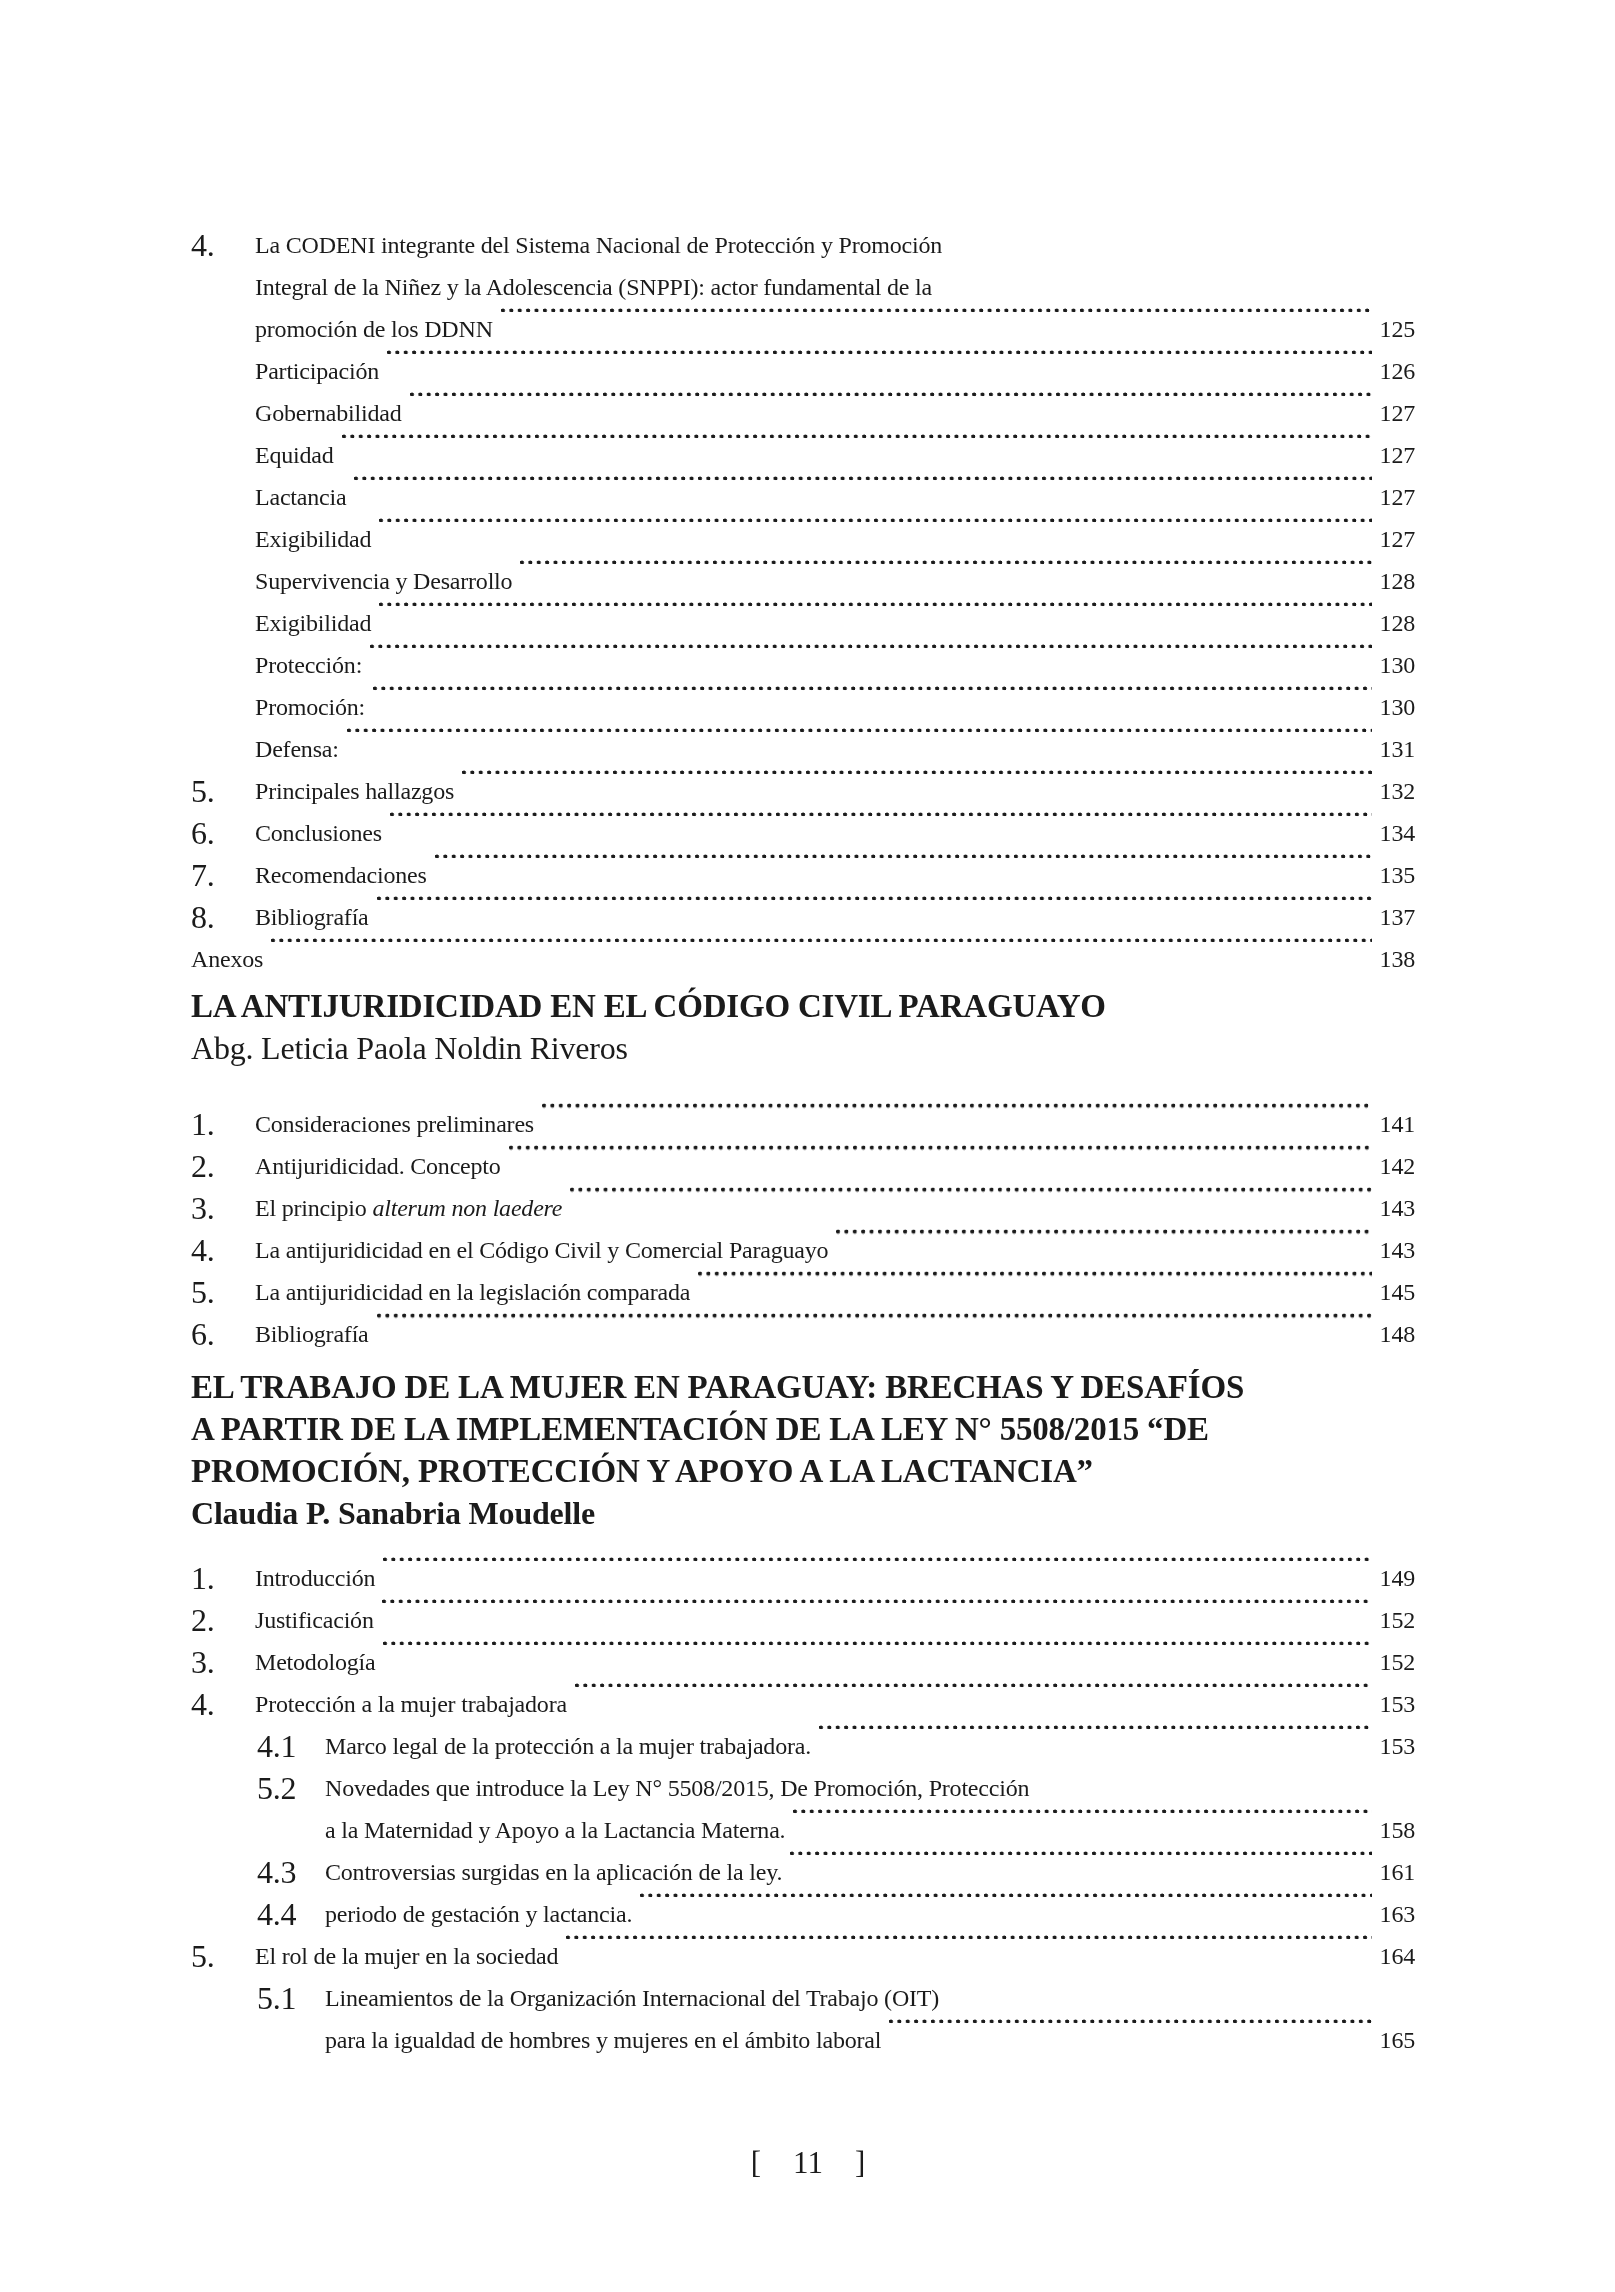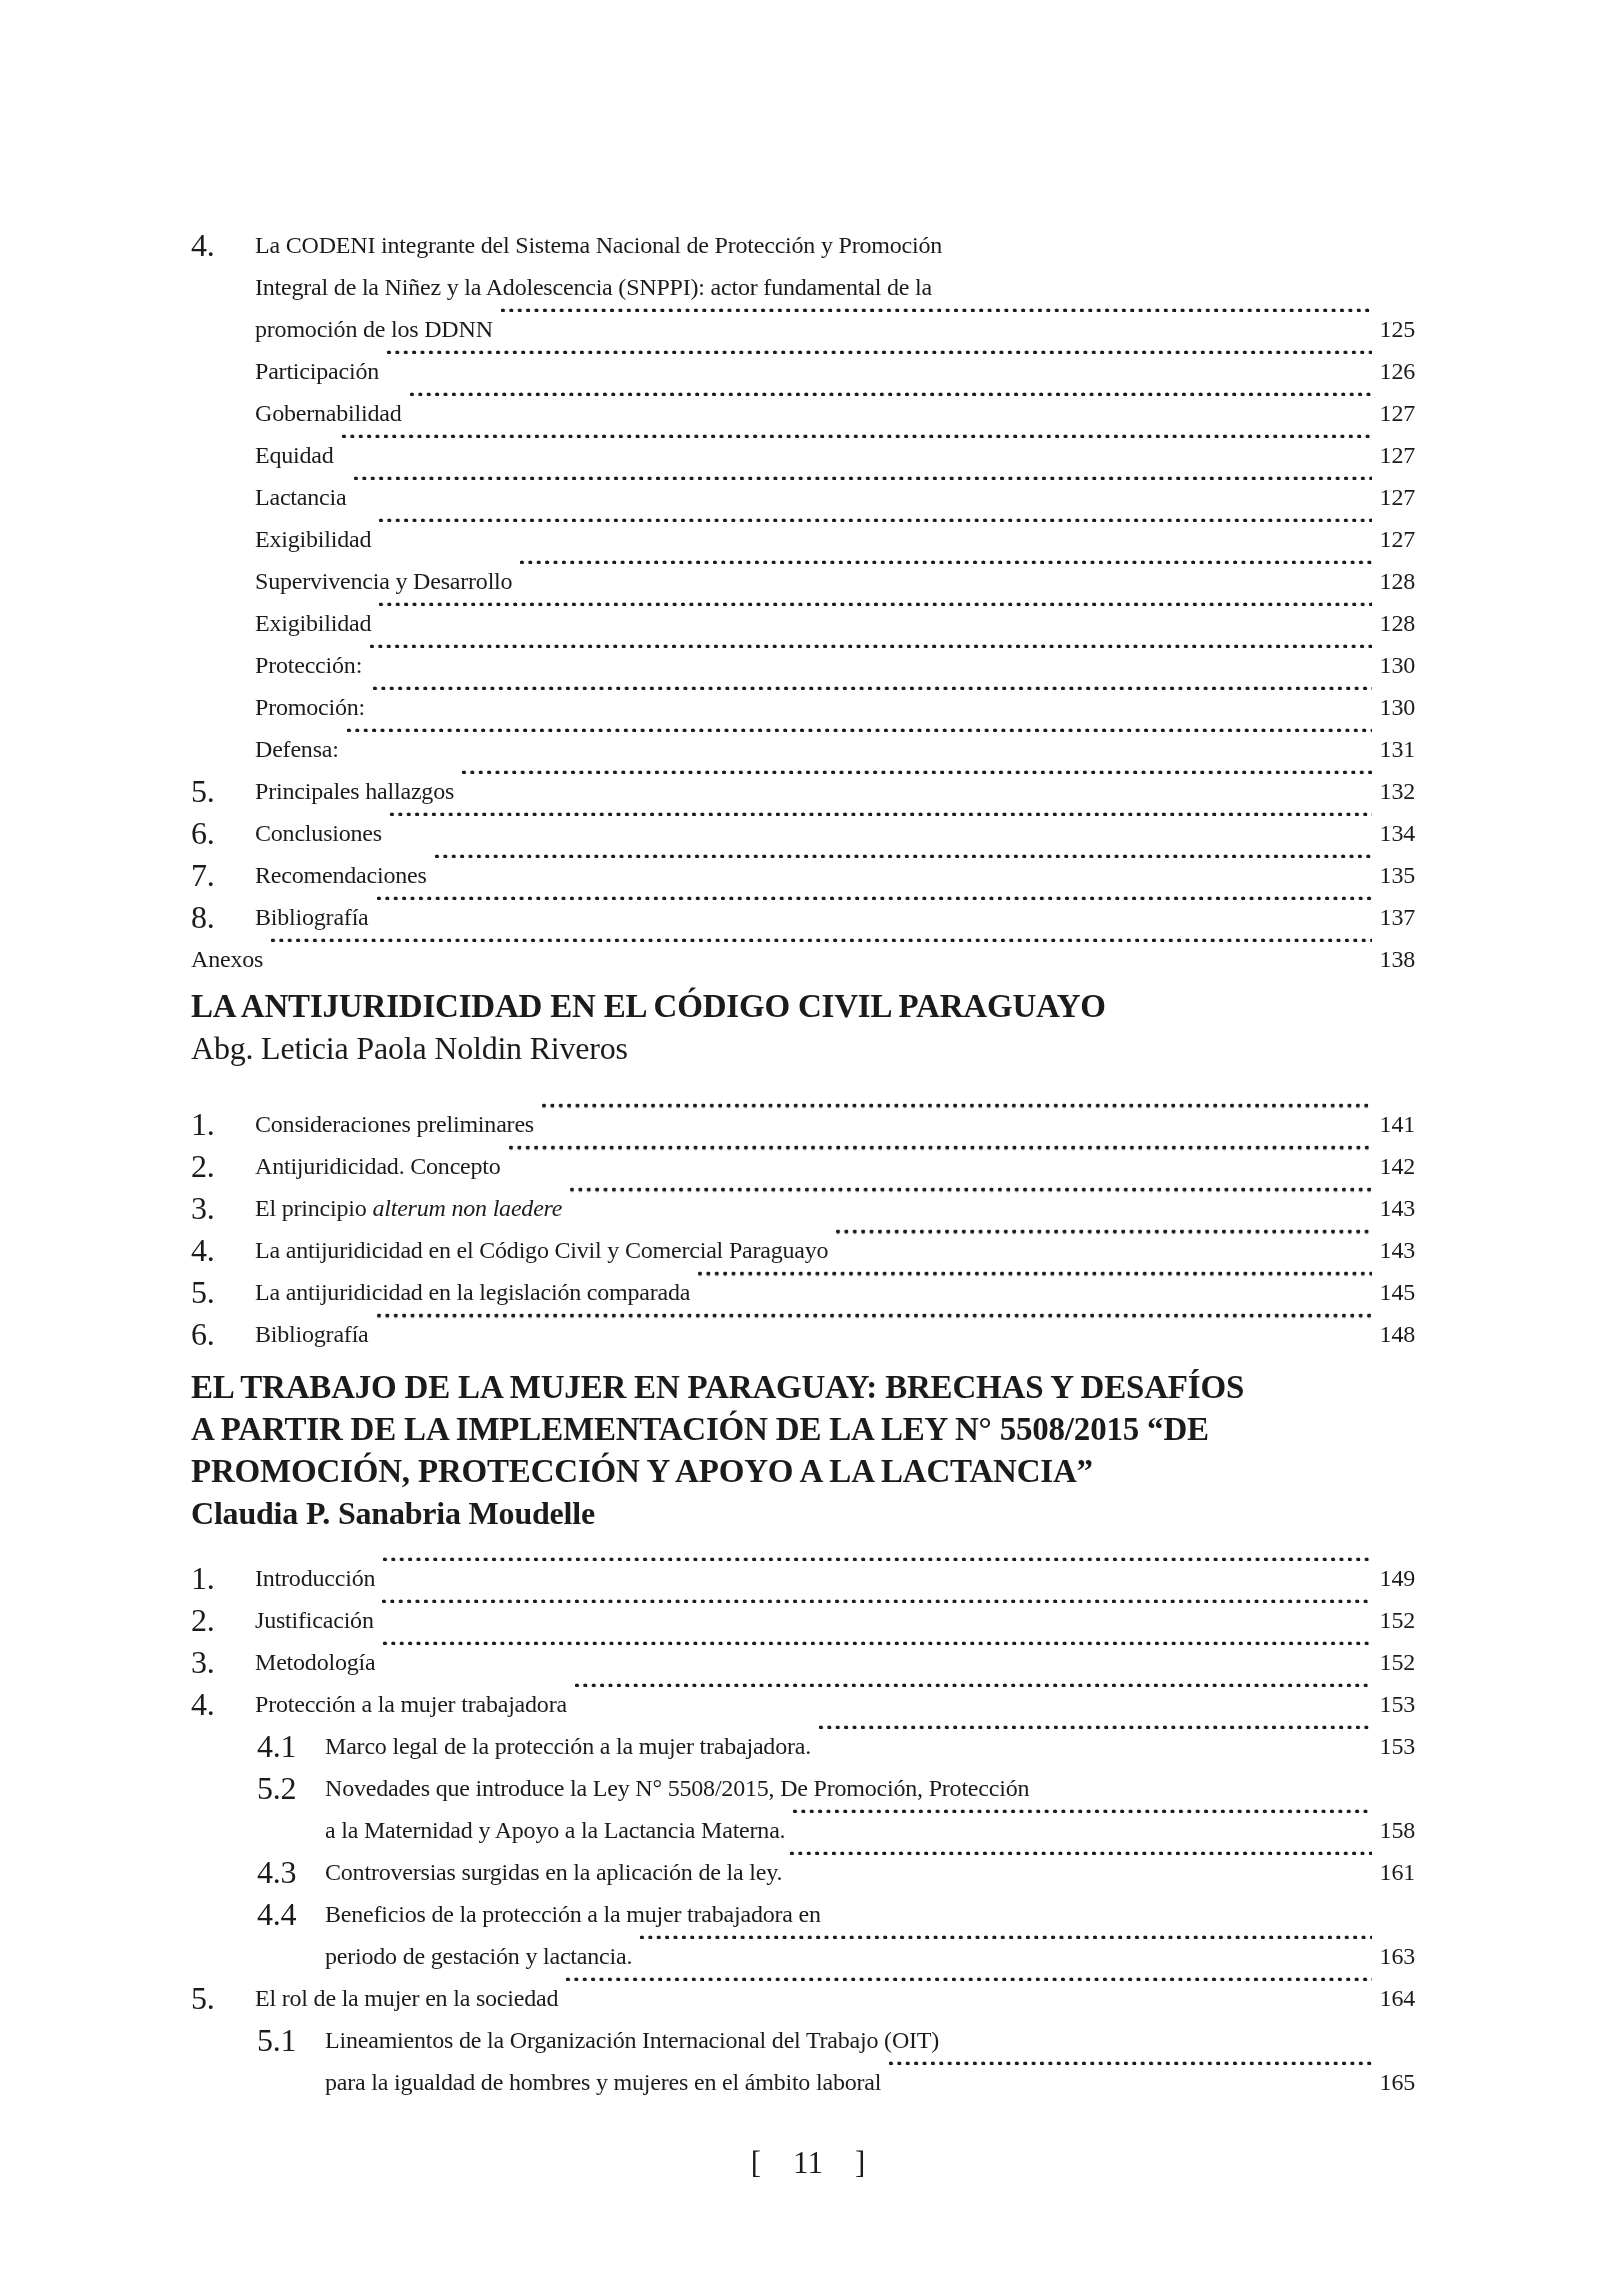--- a/index.html
+++ b/index.html
@@ -350,23 +350,20 @@
               <span class="t">Controversias surgidas en la aplicación de la ley.</span>
               <span class="leader"></span>
               <span class="pg">161</span>
             </div>
           </div>
         </div>
         <div class="entry sub">
           <span class="marker">4.4</span>
           <div class="ebody">
             <div class="line">
-              <span class="t">Beneficios de la protección a la mujer trabajadora en</span>
-            </div>
-            <div class="line">
               <span class="t">periodo de gestación y lactancia.</span>
               <span class="leader"></span>
               <span class="pg">163</span>
             </div>
           </div>
         </div>
         <div class="entry ">
           <span class="marker">5.</span>
           <div class="ebody">
             <div class="line">

